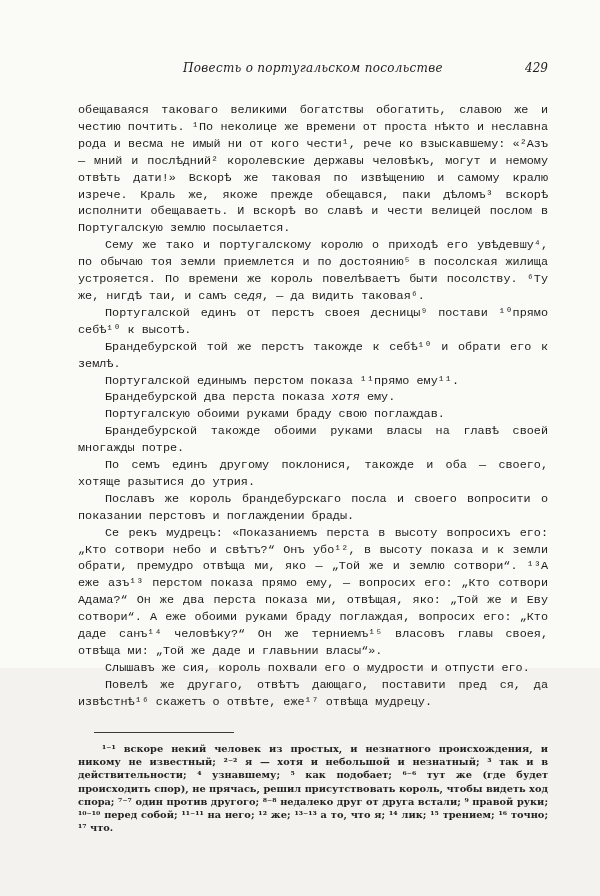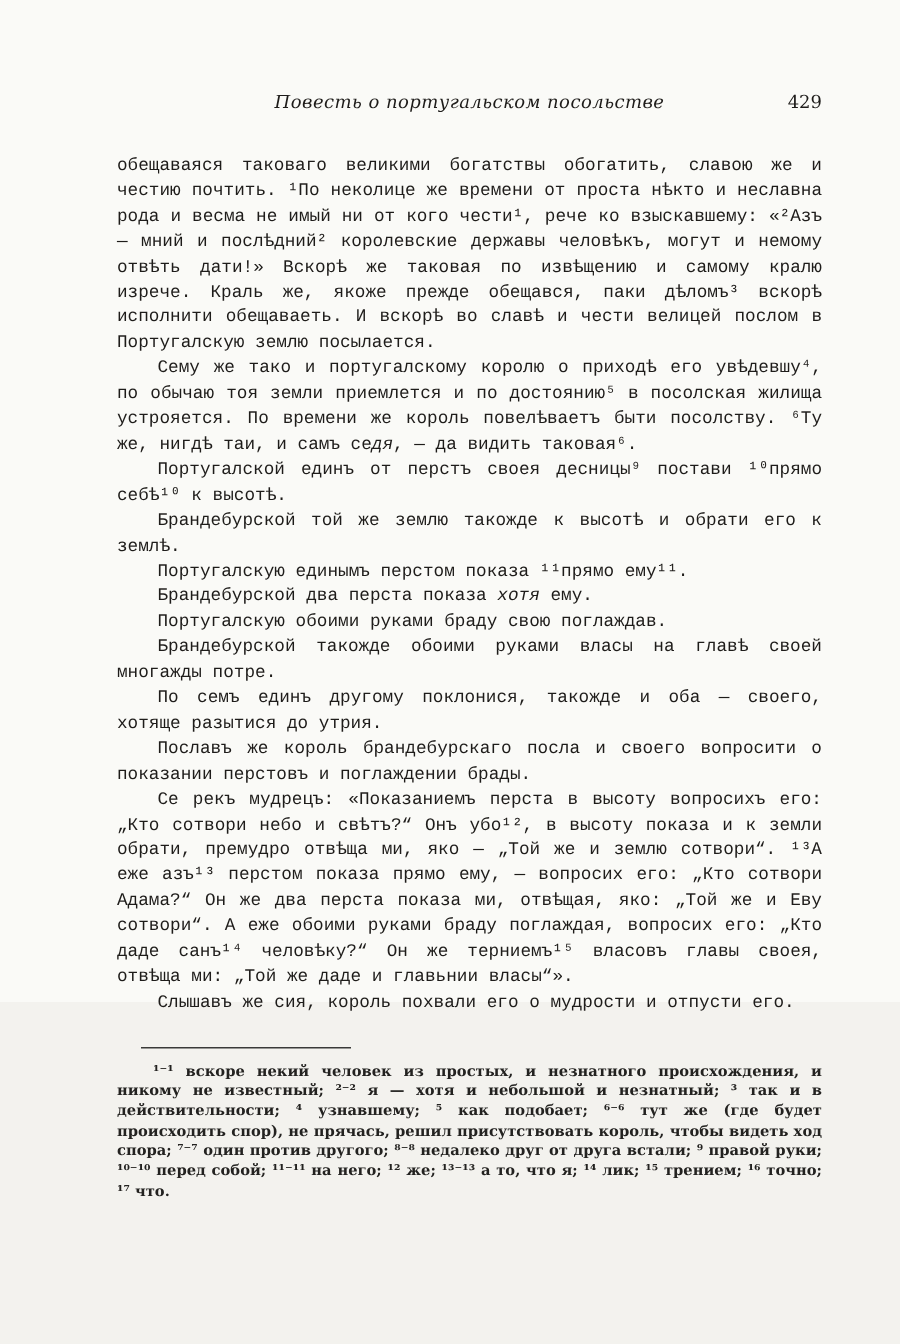--- a/index.html
+++ b/index.html
@@ -25,20 +25,21 @@
   }
   .running-title {
     display: block;
     text-align: center;
     font-style: italic;
     letter-spacing: 0.3px;
   }
   .page-number {
     position: absolute;
     top: 0; right: 0;
+    font-style: italic;
   }
   .body-text {
     font-size: 11.8px;
     line-height: 16.9px;
     text-align: justify;
   }
   .body-text p { margin: 0; font-family: Liberation Mono, monospace; }
   .para { text-indent: 27px; }
   .para.noindent { text-indent: 0; }
   .footnote-rule {
@@ -64,28 +65,29 @@
 
   <div class="running-head">
     <span class="running-title">Повесть о португальском посольстве</span>
     <span class="page-number">429</span>
   </div>
 
   <div class="body-text">
       <p class="para noindent">обещаваяся таковаго великими богатствы обогатить, славою же и честию почтить. ¹По неколице же времени от проста нѣкто и неславна рода и весма не имый ни от кого чести¹, рече ко взыскавшему: «²Азъ — мний и послѣдний² королевские державы человѣкъ, могут и немому отвѣть дати!» Вскорѣ же таковая по извѣщению и самому кралю изрече. Краль же, якоже прежде обещався, паки дѣломъ³ вскорѣ исполнити обещаваеть. И вскорѣ во славѣ и чести велицей послом в Португалскую землю посылается.</p>
       <p class="para">Сему же тако и португалскому королю о приходѣ его увѣдевшу⁴, по обычаю тоя земли приемлется и по достоянию⁵ в посолская жилища устрояется. По времени же король повелѣваетъ быти посолству. ⁶Ту же, нигдѣ таи, и самъ се<i>дя</i>, — да видить таковая⁶.</p>
       <p class="para">Португалской единъ от перстъ своея десницы⁹ постави ¹⁰прямо себѣ¹⁰ к высотѣ.</p>
-      <p class="para">Брандебурской той же землю такожде к высотѣ и обрати его к землѣ.</p>
-      <p class="para">Португалскую единымъ перстом показа ¹¹прямо ему¹¹.</p>
+      <p class="para">Брандебурской той же перстъ такожде к себѣ¹⁰ и обрати его к землѣ.</p>
+      <p class="para">Португалской единымъ перстом показа ¹¹прямо ему¹¹.</p>
       <p class="para">Брандебурской два перста показа <i>хотя</i> ему.</p>
       <p class="para">Португалскую обоими руками браду свою поглаждав.</p>
       <p class="para">Брандебурской такожде обоими руками власы на главѣ своей многажды потре.</p>
       <p class="para">По семъ единъ другому поклонися, такожде и оба — своего, хотяще разытися до утрия.</p>
       <p class="para">Пославъ же король брандебурскаго посла и своего вопросити о показании перстовъ и поглаждении брады.</p>
       <p class="para">Се рекъ мудрецъ: «Показаниемъ перста в высоту вопросихъ его: „Кто сотвори небо и свѣтъ?“ Онъ убо¹², в высоту показа и к земли обрати, премудро отвѣща ми, яко — „Той же и землю сотвори“. ¹³А еже азъ¹³ перстом показа прямо ему, — вопросих его: „Кто сотвори Адама?“ Он же два перста показа ми, отвѣщая, яко: „Той же и Еву сотвори“. А еже обоими руками браду поглаждая, вопросих его: „Кто даде санъ¹⁴ человѣку?“ Он же терниемъ¹⁵ власовъ главы своея, отвѣща ми: „Той же даде и главьнии власы“».</p>
       <p class="para">Слышавъ же сия, король похвали его о мудрости и отпусти его.</p>
+      <p class="para">Повелѣ же другаго, отвѣтъ дающаго, поставити пред ся, да извѣстнѣ¹⁶ скажетъ о отвѣте, еже¹⁷ отвѣща мудрецу.</p>
     </div>
 
   <div class="footnote-rule"></div>
 
   <p class="footnotes">¹⁻¹ вскоре некий человек из простых, и незнатного происхождения, и никому не известный; ²⁻² я — хотя и небольшой и незнатный; ³ так и в действительности; ⁴ узнавшему; ⁵ как подобает; ⁶⁻⁶ тут же (где будет происходить спор), не прячась, решил присутствовать король, чтобы видеть ход спора; ⁷⁻⁷ один против другого; ⁸⁻⁸ недалеко друг от друга встали; ⁹ правой руки; ¹⁰⁻¹⁰ перед собой; ¹¹⁻¹¹ на него; ¹² же; ¹³⁻¹³ а то, что я; ¹⁴ лик; ¹⁵ трением; ¹⁶ точно; ¹⁷ что.</p>
 
 </div>
 
 </body></html>

